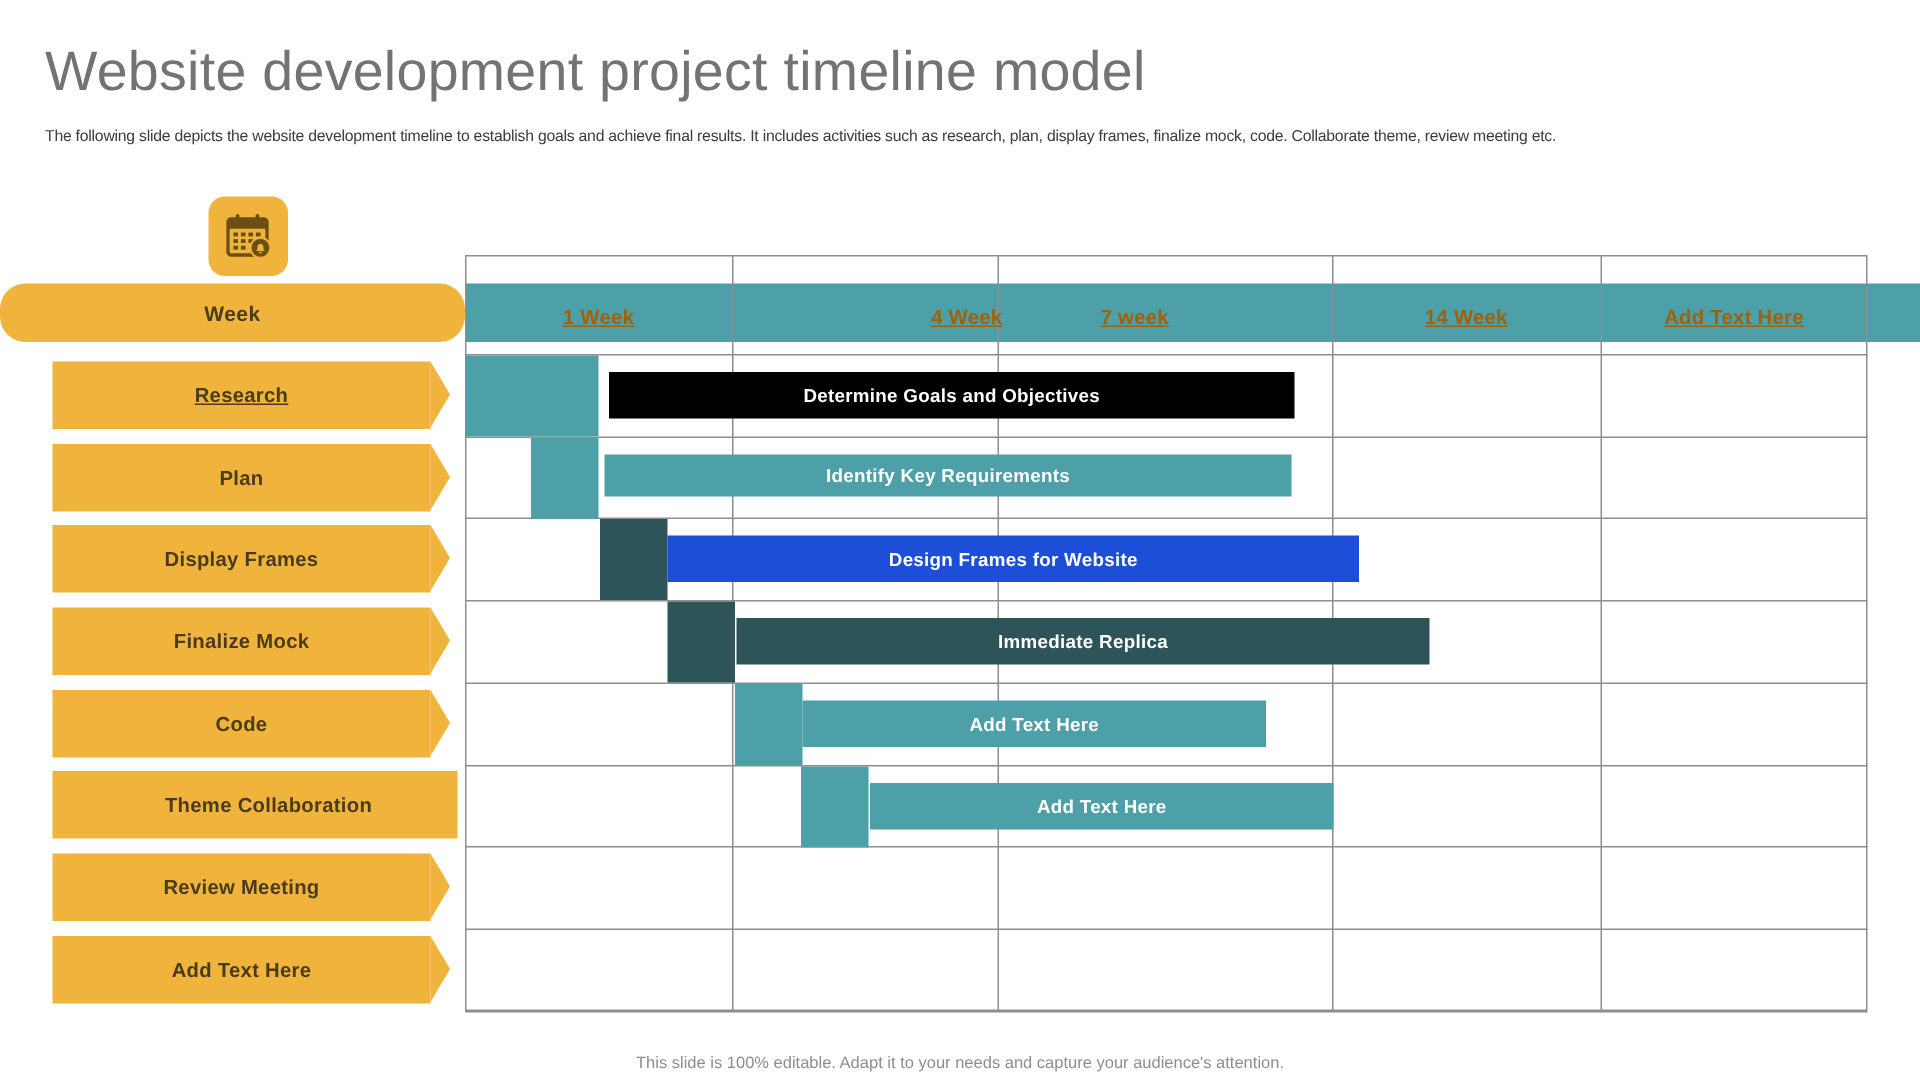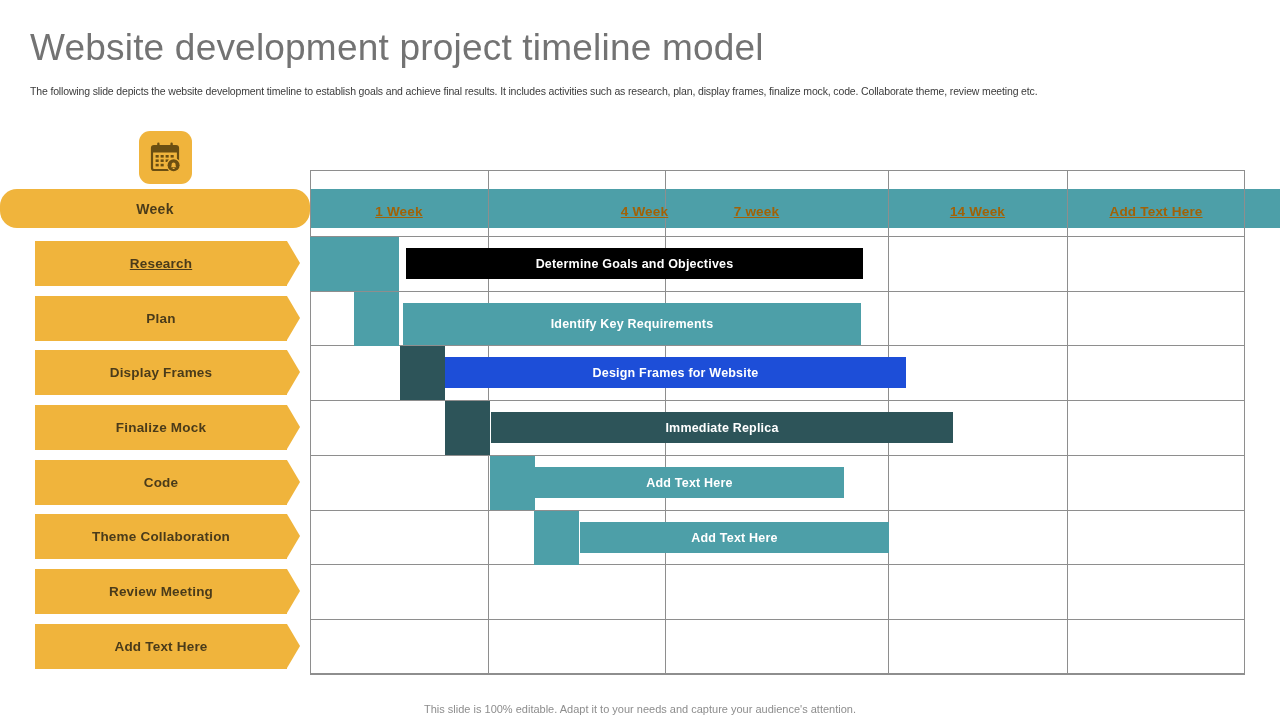--- a/index.html
+++ b/index.html
@@ -161,40 +161,40 @@
       <span>Research</span>
       <i class="tip"></i>
     </div>
     <div class="step-block" style="left: 310px; top: 237px; width: 89.2px; height: 54px; background: rgb(77, 159, 168);"></div>
     <div class="bar" style="left: 406px; top: 248px; width: 457px; height: 31px; background: #000000;">Determine Goals and Objectives</div>
     <div class="row-label" style="top: 296px;">
       <span>Plan</span>
       <i class="tip"></i>
     </div>
     <div class="step-block" style="left: 354px; top: 292px; width: 44.6px; height: 54px; background: rgb(77, 159, 168);"></div>
-    <div class="bar" style="left: 403px; top: 303px; width: 458px; height: 42px; background: rgb(77, 159, 168);">Identify Key Requirements</div>
+    <div class="bar" style="left: 403px; top: 303px; width: 458px; height: 28px; background: rgb(77, 159, 168);">Identify Key Requirements</div>
     <div class="row-label" style="top: 350px;">
       <span>Display Frames</span>
       <i class="tip"></i>
     </div>
     <div class="step-block" style="left: 400px; top: 346px; width: 44.6px; height: 54px; background: rgb(45, 84, 89);"></div>
     <div class="bar" style="left: 445px; top: 357px; width: 461px; height: 31px; background: #1d4ed8;">Design Frames for Website</div>
     <div class="row-label" style="top: 405px;">
       <span>Finalize Mock</span>
       <i class="tip"></i>
     </div>
     <div class="step-block" style="left: 445px; top: 401px; width: 44.6px; height: 54px; background: rgb(45, 84, 89);"></div>
     <div class="bar" style="left: 491px; top: 412px; width: 462px; height: 31px; background: rgb(45, 84, 89);">Immediate Replica</div>
     <div class="row-label" style="top: 460px;">
       <span>Code</span>
       <i class="tip"></i>
     </div>
     <div class="step-block" style="left: 490px; top: 456px; width: 44.6px; height: 54px; background: rgb(77, 159, 168);"></div>
     <div class="bar" style="left: 535px; top: 467px; width: 309px; height: 31px; background: rgb(77, 159, 168);">Add Text Here</div>
-    <div class="row-label" style="top: 514px;">
+    <div class="row-label" style="top: 514px; padding-left: 18px;">
       <span>Theme Collaboration</span>
       <i class="tip"></i>
     </div>
     <div class="step-block" style="left: 534px; top: 511px; width: 44.6px; height: 54px; background: rgb(77, 159, 168);"></div>
     <div class="bar" style="left: 580px; top: 522px; width: 309px; height: 31px; background: rgb(77, 159, 168);">Add Text Here</div>
     <div class="row-label" style="top: 569px;">
       <span>Review Meeting</span>
       <i class="tip"></i>
     </div>
     <div class="row-label" style="top: 624px;">

